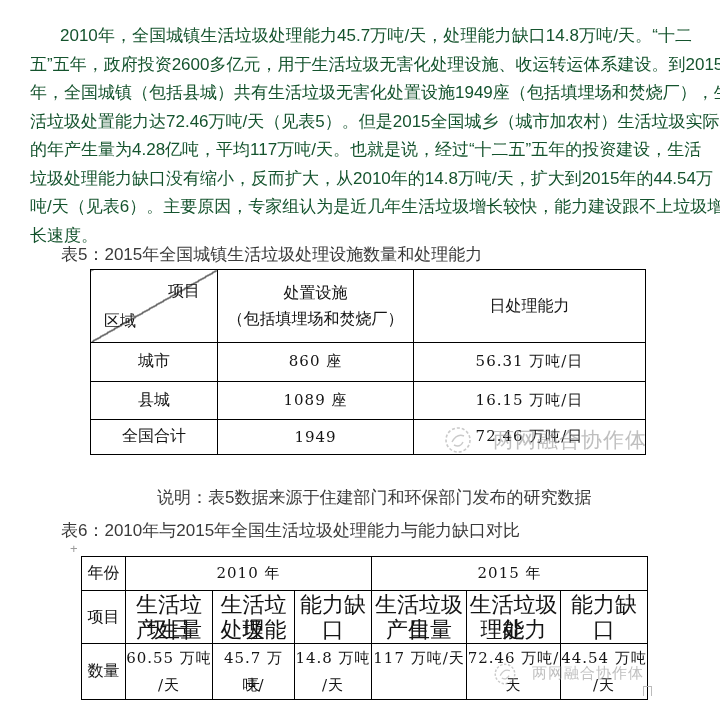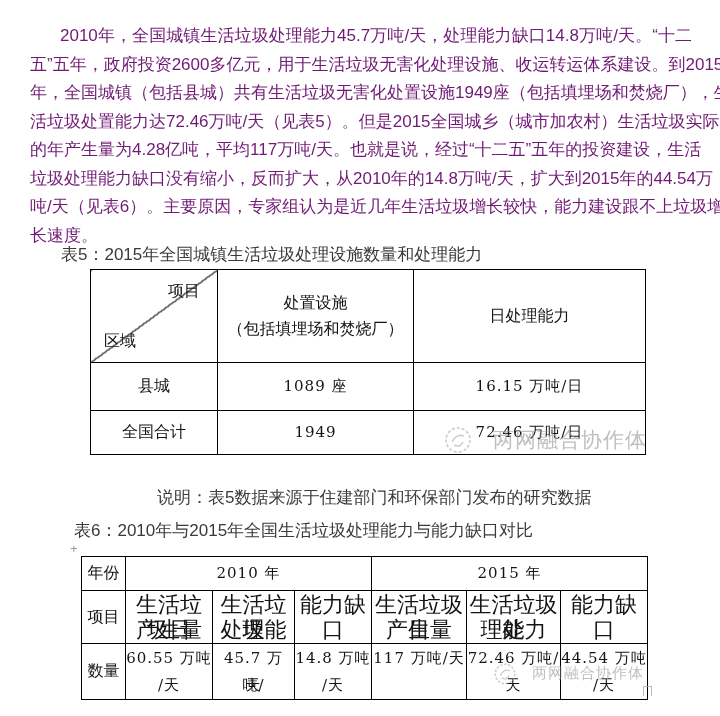--- a/index.html
+++ b/index.html
@@ -3,33 +3,33 @@
 <meta charset="utf-8">
 <style>
   html,body { margin:0; padding:0; background:#ffffff; }
   #canvas {
     position:relative; width:720px; height:716px; background:#ffffff;
     overflow:hidden;
     font-family:"Liberation Sans","DejaVu Sans",sans-serif;
   }
 
   
-  #paragraph { position:absolute; left:30px; top:22px; width:662px; color:#701a75; }
+  #paragraph { position:absolute; left:30px; top:22px; width:662px; color:#14532d; }
   .pline {
     font-size:17px; line-height:28.5px; height:28.5px;
     text-align:justify; text-align-last:justify; white-space:nowrap;
   }
   .pline.first { text-indent:30px; }
   .pline.last  { text-align:left; text-align-last:left; white-space:normal; }
 
   
   .doc-title { position:absolute; font-size:17px; color:#3a3a3a; white-space:nowrap; }
   #table5-title { left:61px; top:243px; }
   #table5-note  { left:157px; top:486px; }
-  #table6-title { left:74px; top:519px; }
+  #table6-title { left:61px; top:519px; }
 
   
   table { border-collapse:collapse; table-layout:fixed; position:absolute; }
   td {
     border:1px solid #000; padding:0; text-align:center; vertical-align:middle;
     font-family:"DejaVu Serif","Liberation Serif",serif;
     color:#141414; font-size:15px; overflow:hidden;
   }
   .num { letter-spacing:1px; }
 
@@ -96,20 +96,25 @@
         <span class="diag-top">项目</span>
         <span class="diag-bottom">区域</span>
       </td>
       <td class="t5h">
         <div>处置设施</div>
         <div>（包括填埋场和焚烧厂）</div>
       </td>
       <td class="t5h">
         <div>日处理能力</div>
       </td>
+    </tr>
+    <tr style="height:36px">
+      <td class="rowhead">城市</td>
+      <td class="num">860 座</td>
+      <td class="num">56.31 万吨/日</td>
     </tr>
     <tr style="height:36px">
       <td class="rowhead">县城</td>
       <td class="num">1089 座</td>
       <td class="num">16.15 万吨/日</td>
     </tr>
     <tr style="height:33px">
       <td class="rowhead">全国合计</td>
       <td class="num">1949</td>
       <td class="num">72.46 万吨/日</td>

